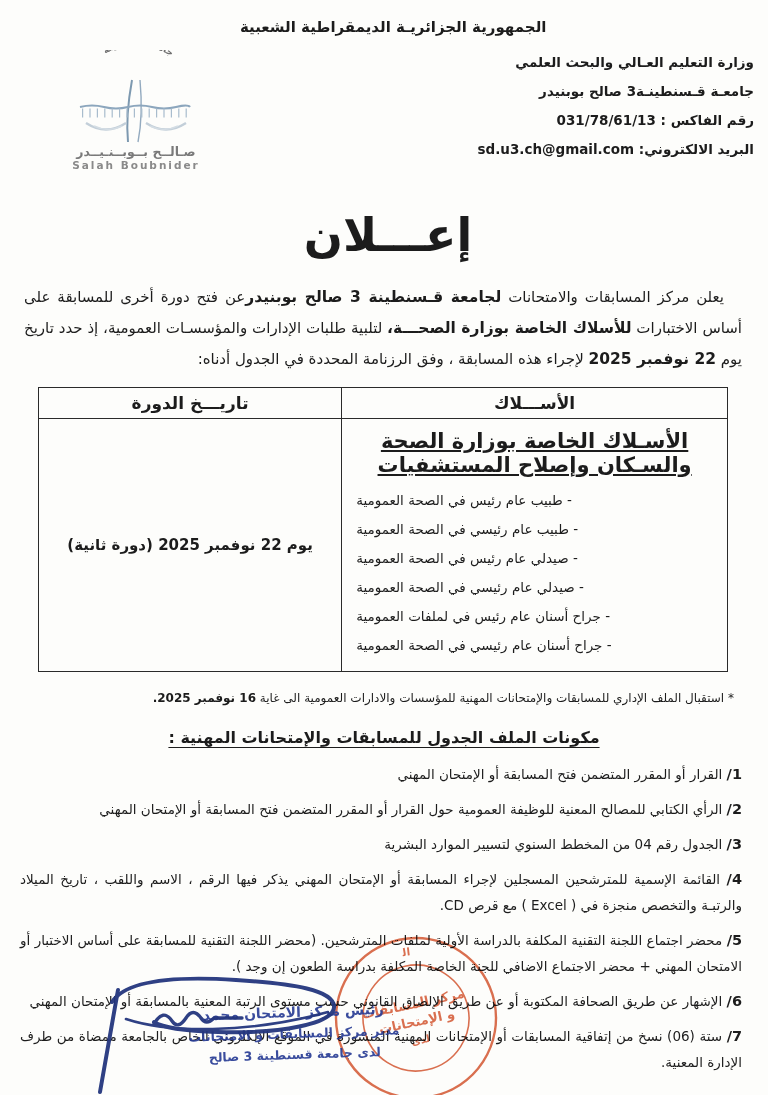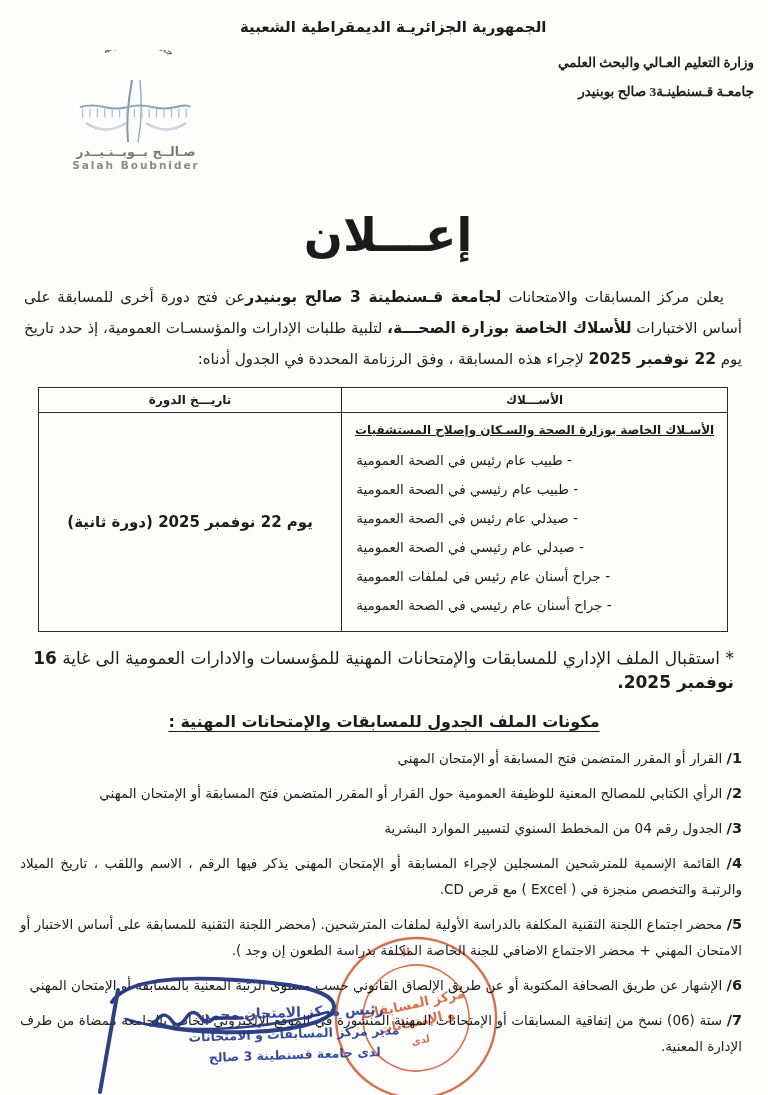--- a/index.html
+++ b/index.html
@@ -10,21 +10,21 @@
     font-family:"DejaVu Sans","Liberation Sans",sans-serif;
   }
   
   .header { position:relative; height:204px;padding-left:12px; }
   .republic {
     position:absolute; top:18px; left:50%; transform:translateX(-47%);
     font-size:15px; font-weight:bold; white-space:nowrap;
   }
   .info-block {
     position:absolute; top:48px; right:14px; width:330px;
-    text-align:right; font-weight:bold; font-size:13.5px; line-height:29px;font-family:Liberation Serif, serif;
+    text-align:right; font-weight:bold; font-size:13.5px; line-height:29px;
   }
   .info-line { white-space:nowrap; }
   .ltr-val { direction:ltr; unicode-bidi:isolate; font-weight:bold; }
   .logo { position:absolute; top:50px; left:50px; width:172px; height:122px; }
   
   .doc-title {
     text-align:center; font-size:46px; font-weight:bold;
     letter-spacing:1px; margin-top:4px; transform:translateX(4px);
   }
   
@@ -33,34 +33,34 @@
     text-align:justify; text-indent:18px;
   }
   .intro b { font-size:15.5px; }
   
   table.sched {
     border-collapse:collapse; margin:12px 40px 0 38px;
     width:calc(100% - 78px); table-layout:fixed;
   }
   table.sched th, table.sched td { border:1.4px solid #2a2a2a; }
   table.sched th {
-    font-size:12px; font-weight:bold; text-align:center; padding:5px 4px;
+    font-size:17px; font-weight:bold; text-align:center; padding:5px 4px;
   }
   col.c-corps { width:56%; } col.c-date { width:44%; }
   td.corps-cell { padding:8px 10px 10px; vertical-align:top; }
   .group-title {
-    text-align:center; font-weight:bold; font-size:12px;
+    text-align:center; font-weight:bold; font-size:21px;
     text-decoration:underline; margin:2px 0 10px;
   }
   .corps-list { padding:0 22px 0 4px; }
   .corps-item { font-size:13.5px; line-height:27px; margin-bottom:2px; text-align:left; }
   .corps-item::before { content:"- "; }
   td.date-cell { text-align:center; vertical-align:middle; font-weight:bold; font-size:15px; }
   
-  .note { margin:14px 34px 0 26px; font-size:17px; line-height:24px; text-align:right; }
+  .note { margin:14px 34px 0 26px; font-size:12px; line-height:24px; text-align:right; }
   .req-heading {
     margin-top:18px; text-align:center; font-size:16px; font-weight:bold;
     text-decoration:underline; text-underline-offset:4px;
   }
   .req-list { margin:14px 26px 0 20px; }
   .req-item { font-size:13.5px; line-height:26px; margin-bottom:9px; text-align:justify; }
   .req-item .num { font-weight:bold; font-size:14.5px; }
   
   .blue-stamp {
     position:absolute; top:1002px; left:138px; width:312px;
@@ -101,20 +101,28 @@
         <path d="M 44,76 Q 58,83 72,76" fill="none" stroke="#d4dde4" stroke-width="1.6"></path>
         <path d="M 100,76 Q 114,83 128,76" fill="none" stroke="#d4dde4" stroke-width="1.6"></path>
       </g>
       <text x="86" y="106" text-anchor="middle" font-size="12.5" font-weight="bold" fill="#7a7a7a">صـالــح بــوبــنـيــدر</text>
       <text x="86" y="119" text-anchor="middle" font-size="10.5" font-weight="bold" letter-spacing="2" fill="#8a8a8a">Salah Boubnider</text>
     </svg>
 
     <div class="info-block">
       <div class="info-line">وزارة التعليم العـالي والبحث العلمي</div>
       <div class="info-line">جامعـة قـسنطينـة3 صالح بوبنيدر</div>
+      <div class="info-line">
+        <span>رقم الفاكس :</span>
+        <span class="ltr-val">031/78/61/13</span>
+      </div>
+      <div class="info-line">
+        <span>البريد الالكتروني:</span>
+        <span class="ltr-val">sd.u3.ch@gmail.com</span>
+      </div>
     </div>
   </div>
 
   <div class="doc-title">إعـــلان</div>
 
   <p class="intro"><span>يعلن مركز المسابقات والامتحانات </span><b>لجامعة قـسنطينة 3 صالح بوبنيدر</b><span>عن فتح دورة أخرى للمسابقة على أساس الاختبارات </span><b>للأسلاك الخاصة بوزارة الصحـــة،</b><span> لتلبية طلبات الإدارات والمؤسسـات العمومية، إذ حدد تاريخ يوم </span><b>22 نوفمبر 2025</b><span> لإجراء هذه المسابقة ، وفق الرزنامة المحددة في الجدول أدناه:</span></p>
 
   <table class="sched">
     <colgroup>
         <col class="c-corps">

